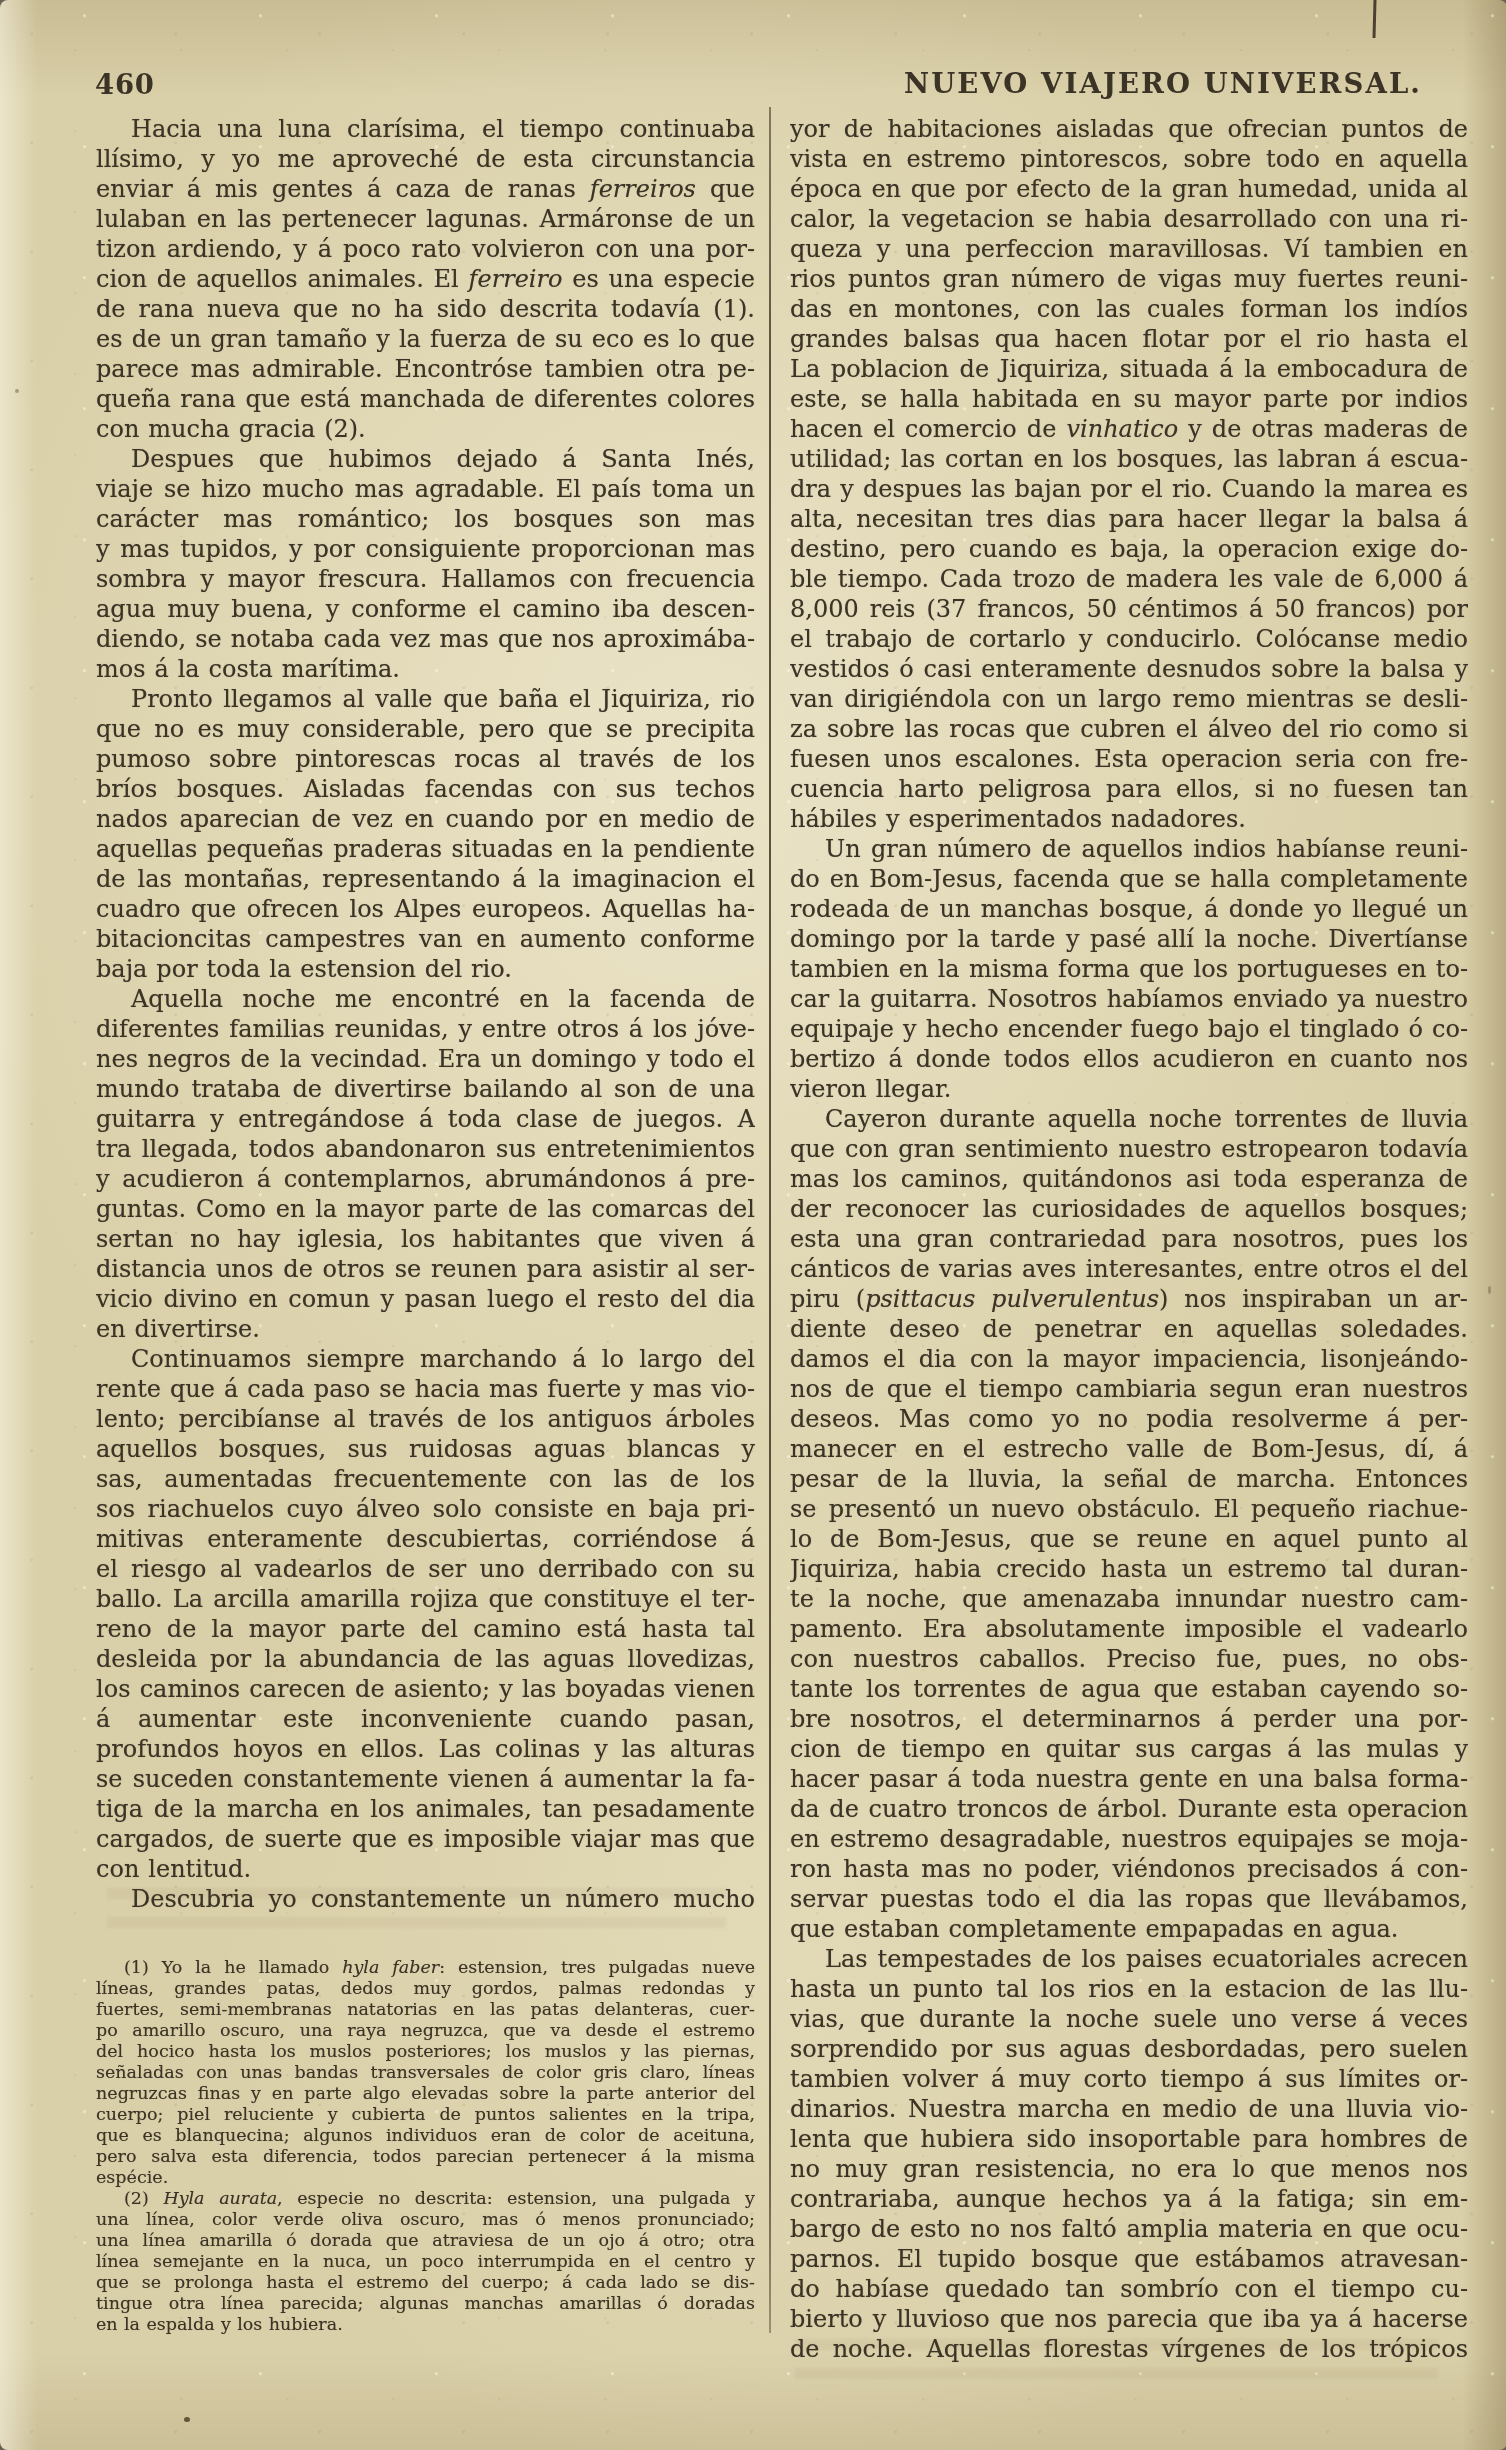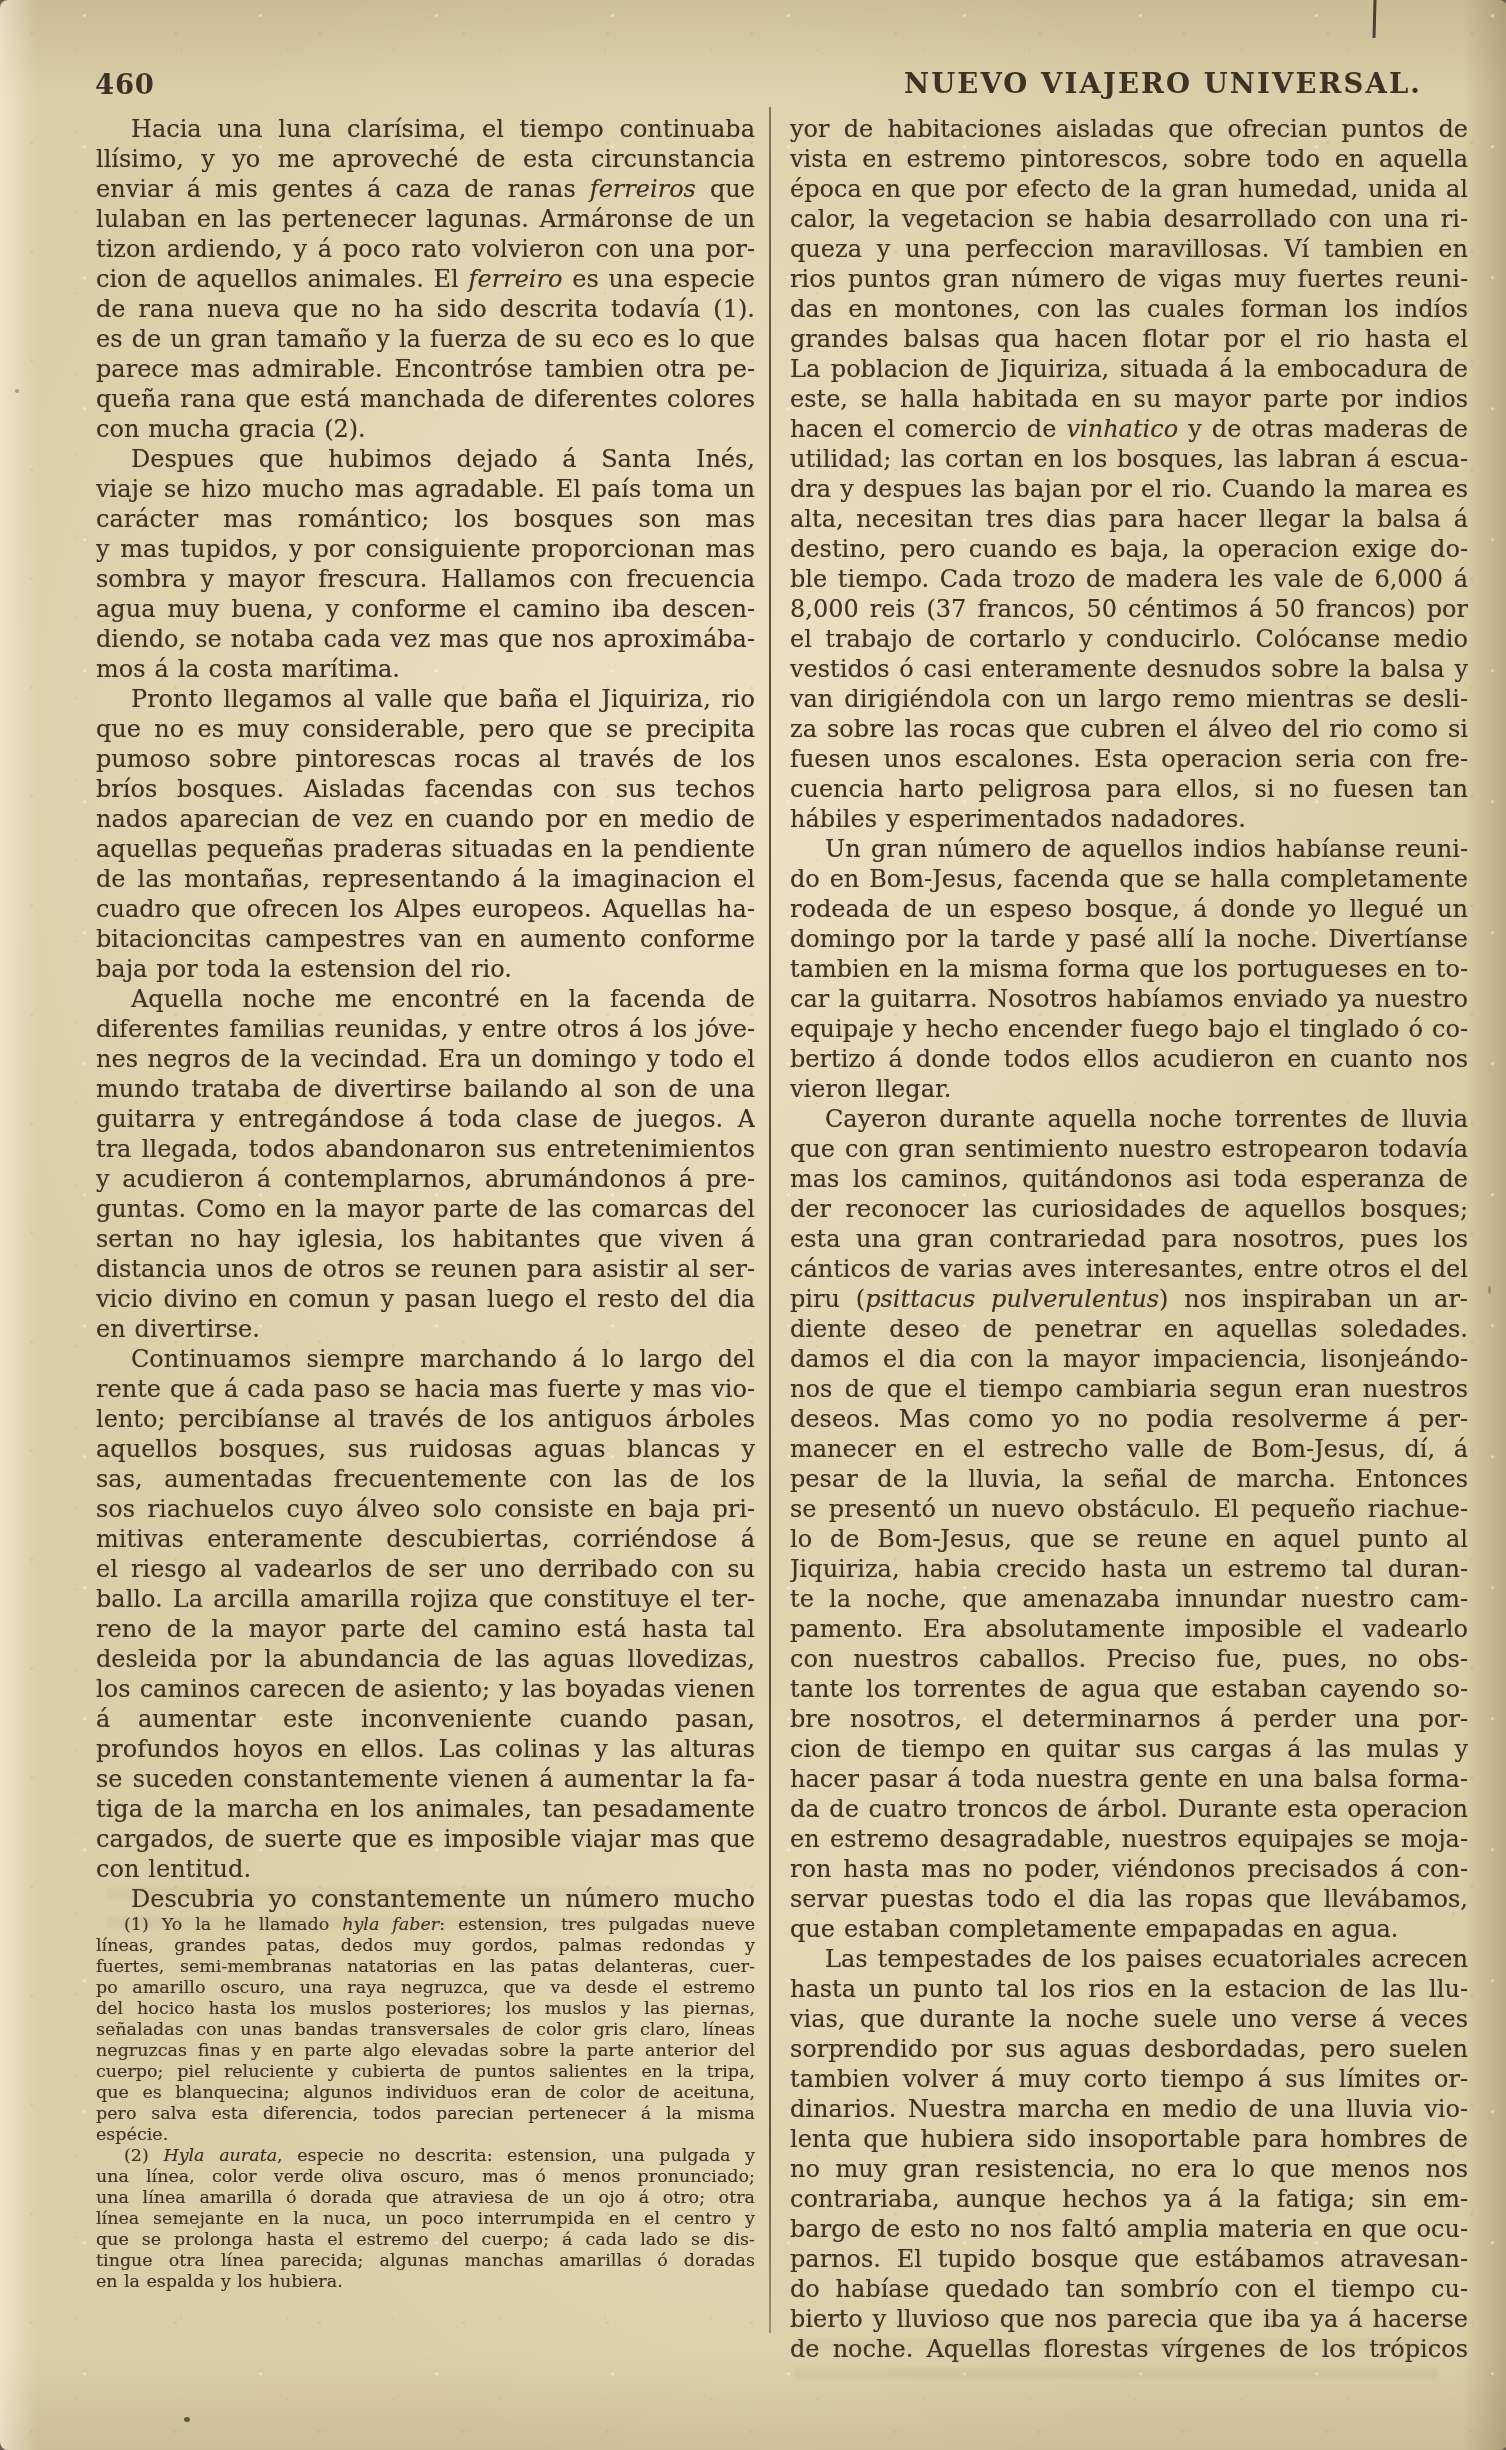--- a/index.html
+++ b/index.html
@@ -32,21 +32,21 @@
   .header-title{
     position:absolute;left:0;top:67px;width:1422px;
     text-align:right;font-size:27.5px;font-weight:bold;letter-spacing:2.1px;
     white-space:nowrap;
   }
   .col{position:absolute;top:114px;}
   .col-left{left:96px;width:659px;}
   .col-right{left:790px;width:678px;}
   .main-text{font-size:24px;line-height:30px;--lh:30px;word-spacing:1.3px;
     text-shadow:0 0 0.8px rgba(59,51,37,.45);}
-  .footnotes{font-size:17.5px;line-height:21px;--lh:21px;word-spacing:0.8px;
+  .footnotes{margin-top:43px;font-size:17.5px;line-height:21px;--lh:21px;word-spacing:0.8px;
     text-shadow:0 0 0.7px rgba(59,51,37,.4);}
   .para{margin:0;}
   .tline{
     text-align:justify;text-align-last:justify;
     height:var(--lh);overflow:hidden;white-space:nowrap0;
   }
   .tline.ind{padding-left:35px;}
   .footnotes .tline.ind{padding-left:28px;}
   .tline.endline{text-align-last:left;}
   .column-rule{
@@ -200,21 +200,21 @@
         <div class="tline"><span>vestidos ó casi enteramente desnudos sobre la balsa y</span></div>
         <div class="tline"><span>van dirigiéndola con un largo remo mientras se desli-</span></div>
         <div class="tline"><span>za sobre las rocas que cubren el álveo del rio como si</span></div>
         <div class="tline"><span>fuesen unos escalones. Esta operacion seria con fre-</span></div>
         <div class="tline"><span>cuencia harto peligrosa para ellos, si no fuesen tan</span></div>
         <div class="tline endline"><span>hábiles y esperimentados nadadores.</span></div>
       </div>
       <div class="para">
         <div class="tline ind"><span>Un gran número de aquellos indios habíanse reuni-</span></div>
         <div class="tline"><span>do en Bom-Jesus, facenda que se halla completamente</span></div>
-        <div class="tline"><span>rodeada de un espeso bosque, á donde yo llegué un</span></div>
+        <div class="tline"><span>rodeada de un manchas bosque, á donde yo llegué un</span></div>
         <div class="tline"><span>domingo por la tarde y pasé allí la noche. Divertíanse</span></div>
         <div class="tline"><span>tambien en la misma forma que los portugueses en to-</span></div>
         <div class="tline"><span>car la guitarra. Nosotros habíamos enviado ya nuestro</span></div>
         <div class="tline"><span>equipaje y hecho encender fuego bajo el tinglado ó co-</span></div>
         <div class="tline"><span>bertizo á donde todos ellos acudieron en cuanto nos</span></div>
         <div class="tline endline"><span>vieron llegar.</span></div>
       </div>
       <div class="para">
         <div class="tline ind"><span>Cayeron durante aquella noche torrentes de lluvia</span></div>
         <div class="tline"><span>que con gran sentimiento nuestro estropearon todavía</span></div>

